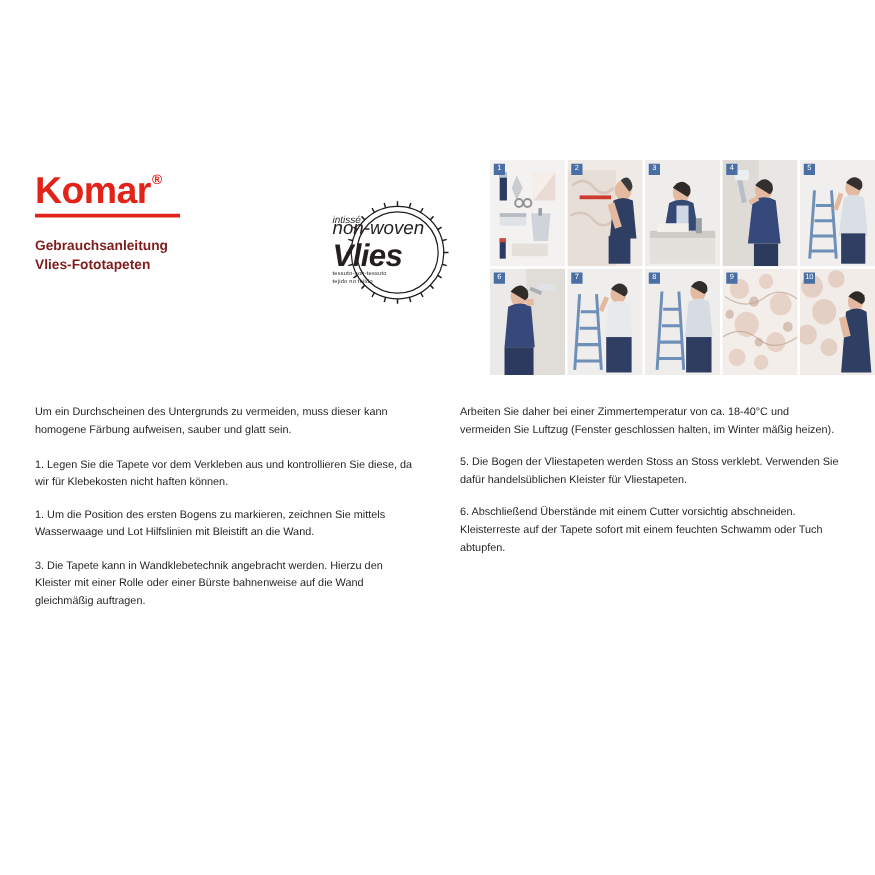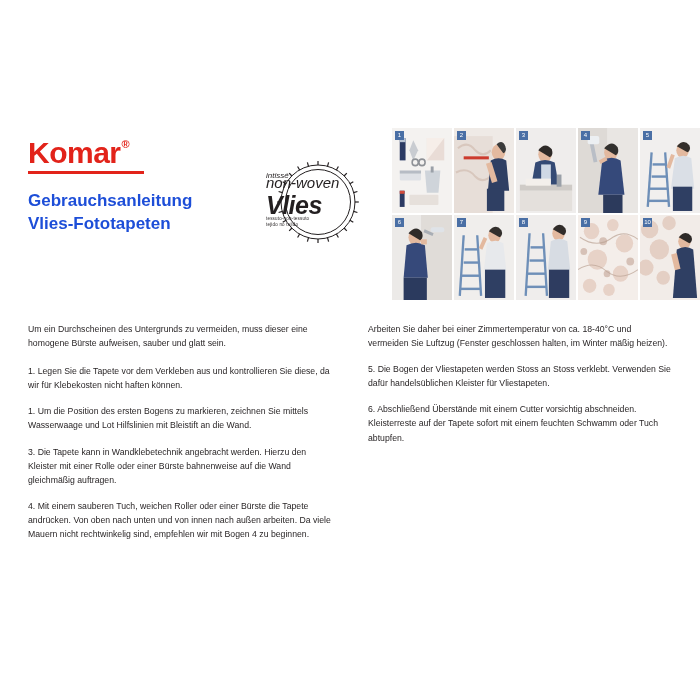--- a/index.html
+++ b/index.html
@@ -58,24 +58,24 @@
     left: 1px;
   }
   .brand-underline {
     width: 116px;
     height: 3px;
     background: #e2231a;
     margin-top: 3px;
   }
   .doc-title {
     margin-top: 16px;
-    font-size: 17px;
+    font-size: 11px;
     font-weight: bold;
     line-height: 1.35;
-    color: #1d4ed8;
+    color: #7f1d1d;
   }
 
   
   .seal {
     position: absolute;
     left: 238px;
     top: 22px;
     width: 104px;
     height: 104px;
   }
@@ -405,25 +405,24 @@
           <path d="M40 22 q7 -8 13 -1 q2 5 -2 7 z" fill="#2e2a28"></path>
           <path d="M38 34 q9 -5 17 0 l4 48 -25 0z" fill="#2f3f63"></path>
           <rect x="34" y="38" width="6" height="16" fill="#e3b99f" transform="rotate(-14 37 46)"></rect>
         </svg>
       </div>
 
     </div>
   </div>
 
   <div class="col col-left">
-    <p class="para lead">Um ein Durchscheinen des Untergrunds zu vermeiden, muss dieser eine homogene Bürste aufweisen, sauber und glatt sein.</p>
+    <p class="para lead">Um ein Durchscheinen des Untergrunds zu vermeiden, muss dieser kann homogene Färbung aufweisen, sauber und glatt sein.</p>
     <p class="para">1. Legen Sie die Tapete vor dem Verkleben aus und kontrollieren Sie diese, da wir für Klebekosten nicht haften können.</p>
     <p class="para">1. Um die Position des ersten Bogens zu markieren, zeichnen Sie mittels Wasserwaage und Lot Hilfslinien mit Bleistift an die Wand.</p>
     <p class="para">3. Die Tapete kann in Wandklebetechnik angebracht werden. Hierzu den Kleister mit einer Rolle oder einer Bürste bahnenweise auf die Wand  gleichmäßig auftragen.</p>
-    <p class="para">4. Mit einem sauberen Tuch, weichen Roller oder einer Bürste die Tapete andrücken. Von oben nach unten und von innen nach außen arbeiten. Da viele Mauern nicht rechtwinkelig sind, empfehlen wir mit Bogen 4 zu beginnen.</p>
   </div>
 
   <div class="col col-right">
     <p class="para">Arbeiten Sie daher bei einer Zimmertemperatur von ca. 18-40°C und vermeiden Sie Luftzug (Fenster geschlossen halten, im Winter mäßig heizen).</p>
     <p class="para">5. Die Bogen der Vliestapeten werden Stoss an Stoss verklebt. Verwenden Sie dafür handelsüblichen Kleister für Vliestapeten.</p>
     <p class="para">6. Abschließend Überstände mit einem Cutter vorsichtig abschneiden. Kleisterreste auf der Tapete sofort mit einem feuchten Schwamm oder Tuch abtupfen.</p>
   </div>
 
 </div>
 

